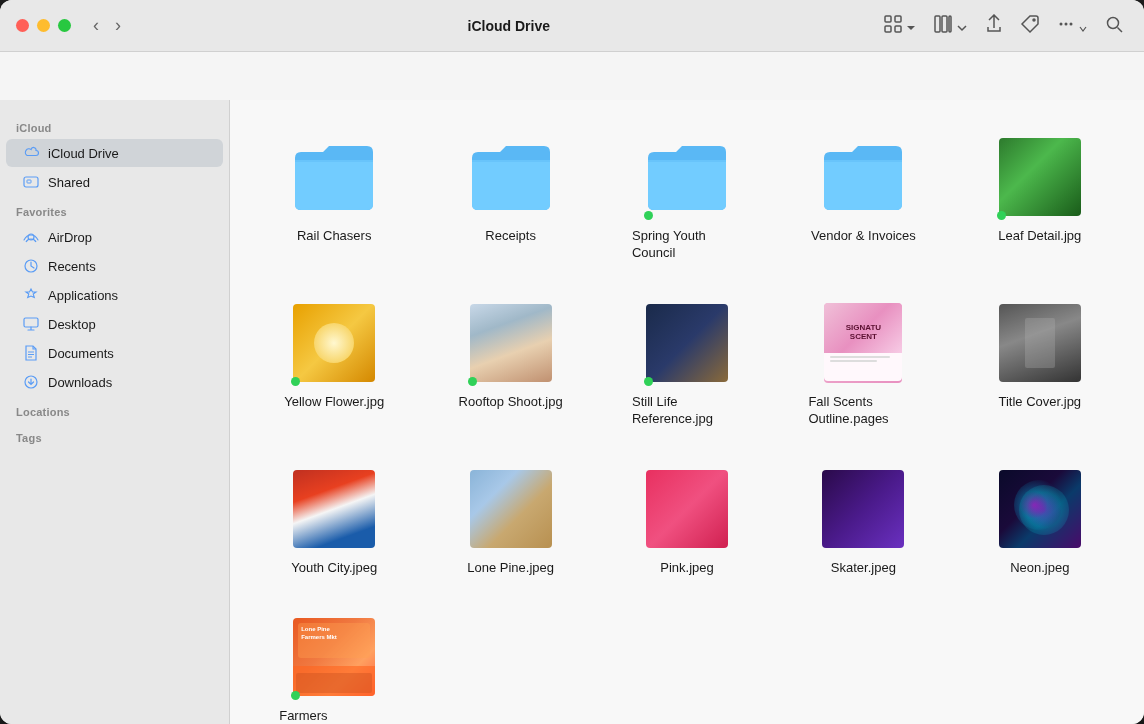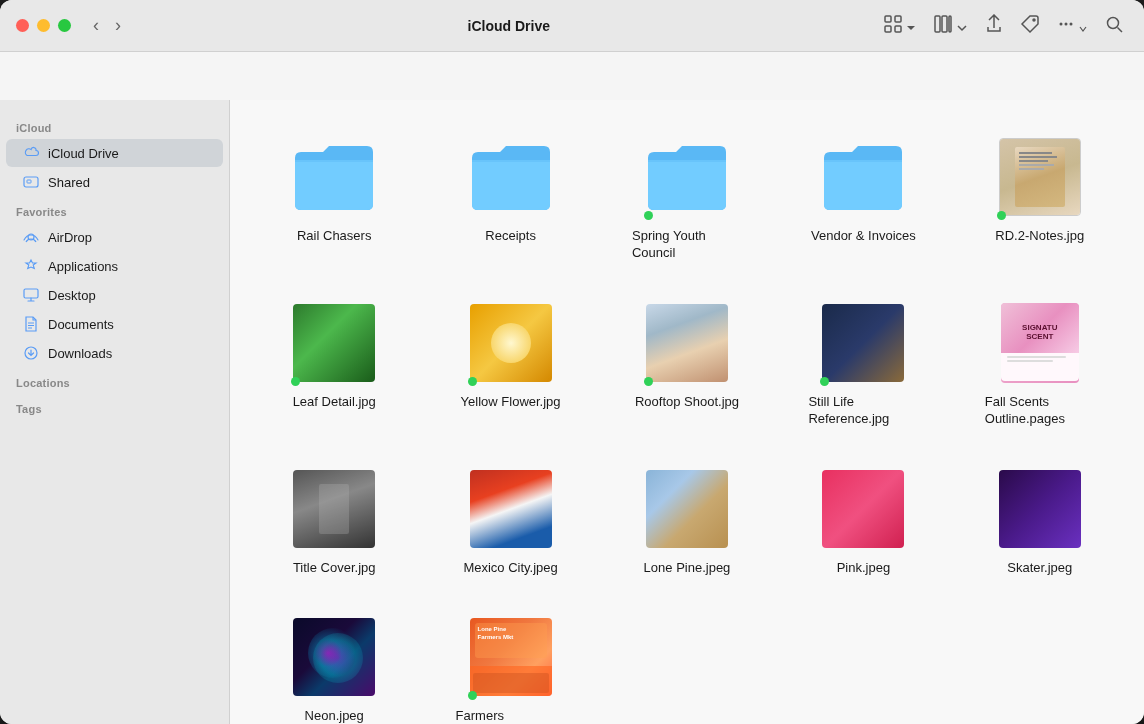--- a/index.html
+++ b/index.html
@@ -392,20 +392,29 @@
             <circle cx="8" cy="8" r="3" stroke="#5a9cf5" stroke-width="1.2"></circle>
             <path d="M3 13c1-2 2.5-3 5-3s4 1 5 3" stroke="#5a9cf5" stroke-width="1.2" fill="none"></path>
             <path d="M1 11c1.5-3 3.5-5 7-5s5.5 2 7 5" stroke="#5a9cf5" stroke-width="1.1" fill="none" stroke-linecap="round"></path>
           </svg>
         </span>
         <span class="sidebar-label">AirDrop</span>
       </div>
       <div class="sidebar-item">
         <span class="sidebar-icon">
           <svg width="16" height="16" viewBox="0 0 16 16" fill="none">
+            <circle cx="8" cy="8" r="6" stroke="#5a9cf5" stroke-width="1.2"></circle>
+            <path d="M8 4v4l3 2" stroke="#5a9cf5" stroke-width="1.2" stroke-linecap="round"></path>
+          </svg>
+        </span>
+        <span class="sidebar-label">Recents</span>
+      </div>
+      <div class="sidebar-item">
+        <span class="sidebar-icon">
+          <svg width="16" height="16" viewBox="0 0 16 16" fill="none">
             <path d="M8 2l1.5 3h3.5l-2.8 2 1.1 3.5L8 9l-3.3 1.5 1.1-3.5L3 5h3.5z" stroke="#5a9cf5" stroke-width="1.1" fill="none"></path>
           </svg>
         </span>
         <span class="sidebar-label">Applications</span>
       </div>
       <div class="sidebar-item">
         <span class="sidebar-icon">
           <svg width="16" height="14" viewBox="0 0 16 14" fill="none">
             <rect x="1" y="1" width="14" height="9" rx="1.5" stroke="#5a9cf5" stroke-width="1.2"></rect>
             <path d="M5 13h6M8 10v3" stroke="#5a9cf5" stroke-width="1.2" stroke-linecap="round"></path>
@@ -479,39 +488,20 @@
           <div class="file-thumb">
             <svg class="folder-icon" viewBox="0 0 82 70">
               <path d="M2 16 Q2 10 8 10 L30 10 L36 4 L74 4 Q80 4 80 10 L80 62 Q80 68 74 68 L8 68 Q2 68 2 62 Z" fill="#5ab8f5"></path>
               <path d="M2 18 L80 18 L80 62 Q80 68 74 68 L8 68 Q2 68 2 62 Z" fill="#72ccff"></path>
               <path d="M2 18 L80 18 L80 20 L2 20 Z" fill="#5ab8f5" opacity="0.4"></path>
             </svg>
           </div>
           <span class="file-label">Vendor &amp; Invoices</span>
         </div>
 
-        <div class="file-item">
-          <div class="file-thumb">
-            <div class="img-rd2">
-              <div class="img-rd2-inner" style="display:flex;align-items:center;justify-content:center;">
-                <div style="width:50px;height:60px;background:linear-gradient(160deg,#e8d8c0,#c8a870,#d4b880);border-radius:2px;position:relative;">
-                  <div style="position:absolute;top:5px;left:4px;right:4px;font-size:5px;color:#555;line-height:1.5;">
-                    <div style="height:2px;background:#888;margin-bottom:2px;width:80%;"></div>
-                    <div style="height:2px;background:#888;margin-bottom:2px;width:90%;"></div>
-                    <div style="height:2px;background:#888;margin-bottom:2px;width:70%;"></div>
-                    <div style="height:2px;background:#aaa;margin-bottom:2px;width:85%;"></div>
-                    <div style="height:2px;background:#aaa;margin-bottom:2px;width:60%;"></div>
-                  </div>
-                </div>
-              </div>
-            </div>
-            <div class="status-dot"></div>
-          </div>
-          <span class="file-label">RD.2-Notes.jpg</span>
-        </div>
 
         <div class="file-item">
           <div class="file-thumb">
             <div class="img-thumb img-leaf"></div>
             <div class="status-dot"></div>
           </div>
           <span class="file-label">Leaf Detail.jpg</span>
         </div>
 
         <div class="file-item">
@@ -561,21 +551,21 @@
               <div style="position:absolute;top:50%;left:50%;transform:translate(-50%,-50%);width:30px;height:50px;background:rgba(180,180,180,0.3);border-radius:2px;"></div>
             </div>
           </div>
           <span class="file-label">Title Cover.jpg</span>
         </div>
 
         <div class="file-item">
           <div class="file-thumb">
             <div class="img-thumb img-mexicocity"></div>
           </div>
-          <span class="file-label">Mexico City.jpeg</span>
+          <span class="file-label">Youth City.jpeg</span>
         </div>
 
         <div class="file-item">
           <div class="file-thumb">
             <div class="img-thumb img-lonepine"></div>
           </div>
           <span class="file-label">Lone Pine.jpeg</span>
         </div>
 
         <div class="file-item">

